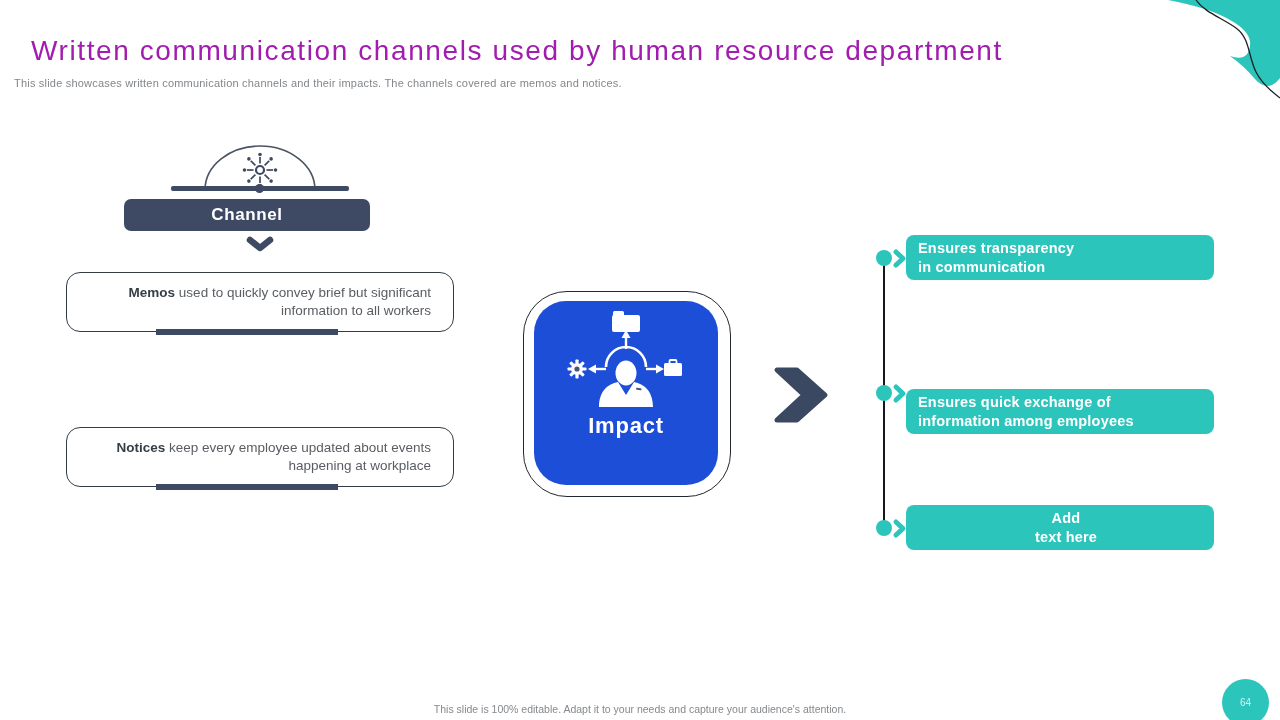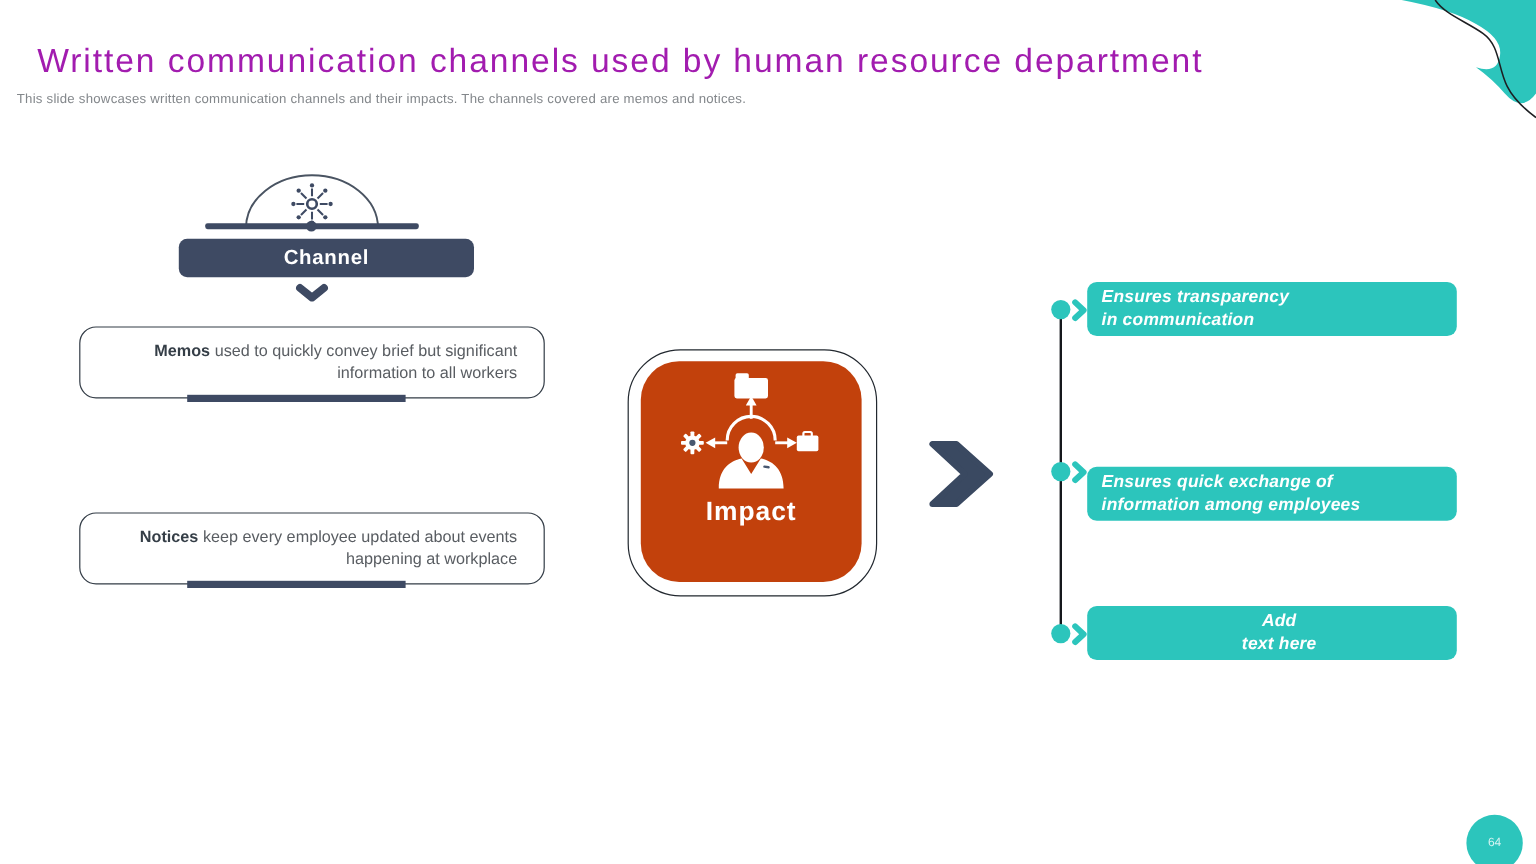--- a/index.html
+++ b/index.html
@@ -9,51 +9,51 @@
 
   
   .title{left:31px;top:14px;width:1120px;font-size:28px;letter-spacing:1.6px;
          color:#a21caf;font-weight:400;line-height:36px;}
   .subtitle{left:14px;top:66px;width:760px;font-size:11px;color:#83878b;letter-spacing:.2px;}
 
   
   .arc-svg{left:175px;top:130px;}
   .bar{left:171px;top:186px;width:178px;height:5px;background:#3e4a63;border-radius:2px;}
   .bar-dot{position:absolute;left:84px;top:-2px;width:9px;height:9px;border-radius:50%;background:#3e4a63;}
-  .channel-badge{left:149px;top:199px;width:246px;height:32px;background:#3e4a63;border-radius:7px;
+  .channel-badge{left:124px;top:199px;width:246px;height:32px;background:#3e4a63;border-radius:7px;
                  display:flex;align-items:center;justify-content:center;color:#ffffff;
                  font-size:17px;font-weight:bold;letter-spacing:.6px;}
   .chev-down{left:245px;top:236px;}
 
   
   .channel-box{left:66px;width:386px;height:58px;border:1.3px solid #333c46;border-radius:14px;
                background:#ffffff;display:flex;align-items:center;justify-content:center;}
   .channel-box p{margin:0;padding:0 22px;text-align:right;font-size:13.5px;line-height:18px;color:#595d62;}
   .channel-box b{color:#353e47;}
   .underbar{position:absolute;left:89px;bottom:-4px;width:182px;height:6px;background:#3e4a63;}
 
   
   .impact-outer{left:523px;top:291px;width:206px;height:204px;border:1.5px solid #22282f;
                 border-radius:44px;background:#ffffff;}
-  .impact-inner{position:absolute;left:10px;top:9px;width:184px;height:184px;background:#c2410c;
+  .impact-inner{position:absolute;left:10px;top:9px;width:184px;height:184px;background:#1d4ed8;
                 border-radius:32px;display:flex;flex-direction:column;align-items:center;}
   .impact-label{color:#ffffff;font-size:22px;font-weight:bold;letter-spacing:.8px;margin-top:4px;}
 
   
   .big-arrow{left:773px;top:366px;}
 
   
   .vline{left:883px;top:258px;width:2px;height:270px;background:#15181c;}
   .dot{width:16px;height:16px;border-radius:50%;background:#2cc5bc;left:876px;}
   .tick{left:892px;}
   .impact-box{left:906px;width:308px;height:45px;background:#2cc5bc;border-radius:8px;
               color:#ffffff;font-size:14.5px;font-weight:bold;line-height:19px;
               display:flex;flex-direction:column;justify-content:center;padding-left:12px;
               box-sizing:border-box;letter-spacing:.2px;}
-  .impact-box .l{display:block;font-style:italic;}
+  .impact-box .l{display:block;}
 
   
   .footer{left:0;right:0;top:703px;text-align:center;font-size:10.5px;color:#85898d;}
   .page-circle{left:1222px;top:679px;width:47px;height:47px;border-radius:50%;background:#2cc5bc;
                display:flex;align-items:center;justify-content:center;
                color:rgba(255,255,255,.8);font-size:10px;}
 </style>
 </head>
 <body>
 
@@ -186,17 +186,18 @@
 
   <span class="abs dot" style="top:520px;"></span>
   <svg class="abs tick" style="top:518px;" width="15" height="21" viewBox="0 0 15 21">
     <path d="M4,4 L11,10.5 L4,17" fill="none" stroke="#2cc5bc" stroke-width="5" stroke-linecap="round" stroke-linejoin="round"></path>
   </svg>
   <div class="abs impact-box" style="top:505px;text-align:center;">
     <span class="l">Add</span>
     <span class="l">text here</span>
   </div>
 
+  <div class="abs footer">This slide is 100% editable. Adapt it to your needs and capture your audience's attention.</div>
   <div class="abs page-circle">
     <span>64</span>
   </div>
 
 </div>
 
 </body></html>

